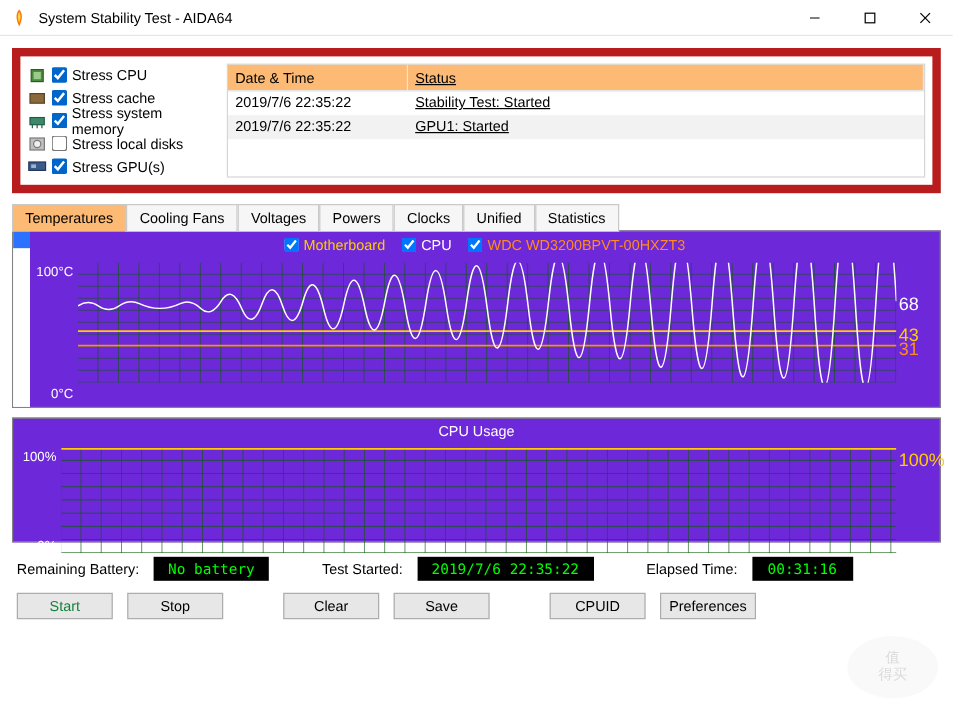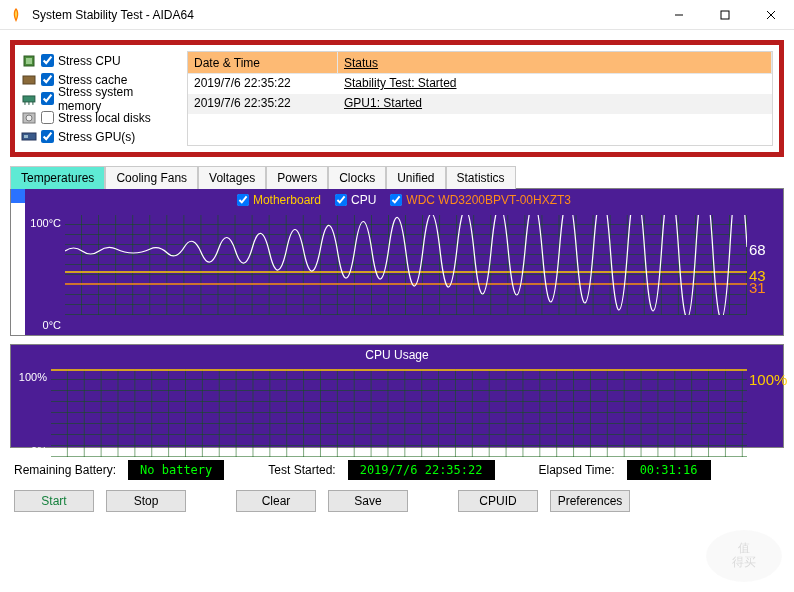--- a/index.html
+++ b/index.html
@@ -6,41 +6,41 @@
 body { background: #fff; width: 794px; height: 592px; overflow: hidden; position: relative; }
 
 .titlebar { height: 30px; display: flex; align-items: center; padding: 0 0 0 8px; border-bottom: 1px solid #e5e5e5; }
 .titlebar .app-icon { width: 16px; height: 16px; margin-right: 8px; }
 .titlebar .title { flex: 1; font-size: 12px; color: #000; }
 .win-btns { display: flex; height: 100%; }
 .win-btn { width: 46px; display: flex; align-items: center; justify-content: center; color: #000; }
 
 .content { padding: 6px 10px; }
 
-.fieldset { border: 5px solid #b91c1c; padding: 6px; margin: 4px 0 8px 0; display: flex; gap: 8px; }
+.fieldset { border: 7px solid #b91c1c; padding: 6px; margin: 4px 0 8px 0; display: flex; gap: 8px; }
 
 .stress-list { width: 158px; }
 .stress-item { display: flex; align-items: center; gap: 4px; height: 19px; }
 .small-icon { width: 16px; height: 16px; display:inline-block; }
 .chk { width: 13px; height: 13px; accent-color: #0066cc; }
 .stress-item label { font-size: 12px; }
 
 .log-table { flex:1; border: 1px solid #d6d6d6; }
 .log-header { display:flex; border-bottom:1px solid #e6e6e6; background:#fdba74; height:22px; }
 .log-header > div { padding:4px 6px; border-right:1px solid #e6e6e6; font-size:12px; }
 .col-dt { width:150px; } .col-st{ flex:1;text-decoration:underline; }
 .log-row { display:flex; height:20px; }
 .log-row > div { padding:2px 6px; font-size:12px; }
 .log-row.sel { background:#f2f2f2; }
 
 .tabs-row { display:flex; gap:0; margin-top:4px;}
 .tab { padding:4px 10px; border:1px solid #c9c9c9; border-bottom:none; background:#f6f6f6; font-size:12px; position:relative; top:1px;}
-.tab.active { background:#5eead4; }
-
-.chart-box { border:1px solid #828282; background:#4c1d95; padding:0; }
+.tab.active { background:#fdba74; }
+
+.chart-box { border:1px solid #828282; background:#6d28d9; padding:0; }
 .chart-label-row { text-align:center; color:#fff; font-size:12px; padding:3px 0; }
 .temp-chart-wrap { display:flex; }
 .sel-bar { width:14px; background:#fff; display:flex; flex-direction:column;}
 .sel-bar .blue { height:14px; background:#2a72ff; }
 
 .chart-area { flex:1; position:relative; padding:4px 36px 4px 40px; }
 .legend-top { display:flex; justify-content:center; gap:14px; padding:4px 0; }
 .legend-item { display:flex; align-items:center; gap:4px; font-size:12px;}
 .legend-item input { width:12px; height:12px; }
 .legend-item .lbl { }

